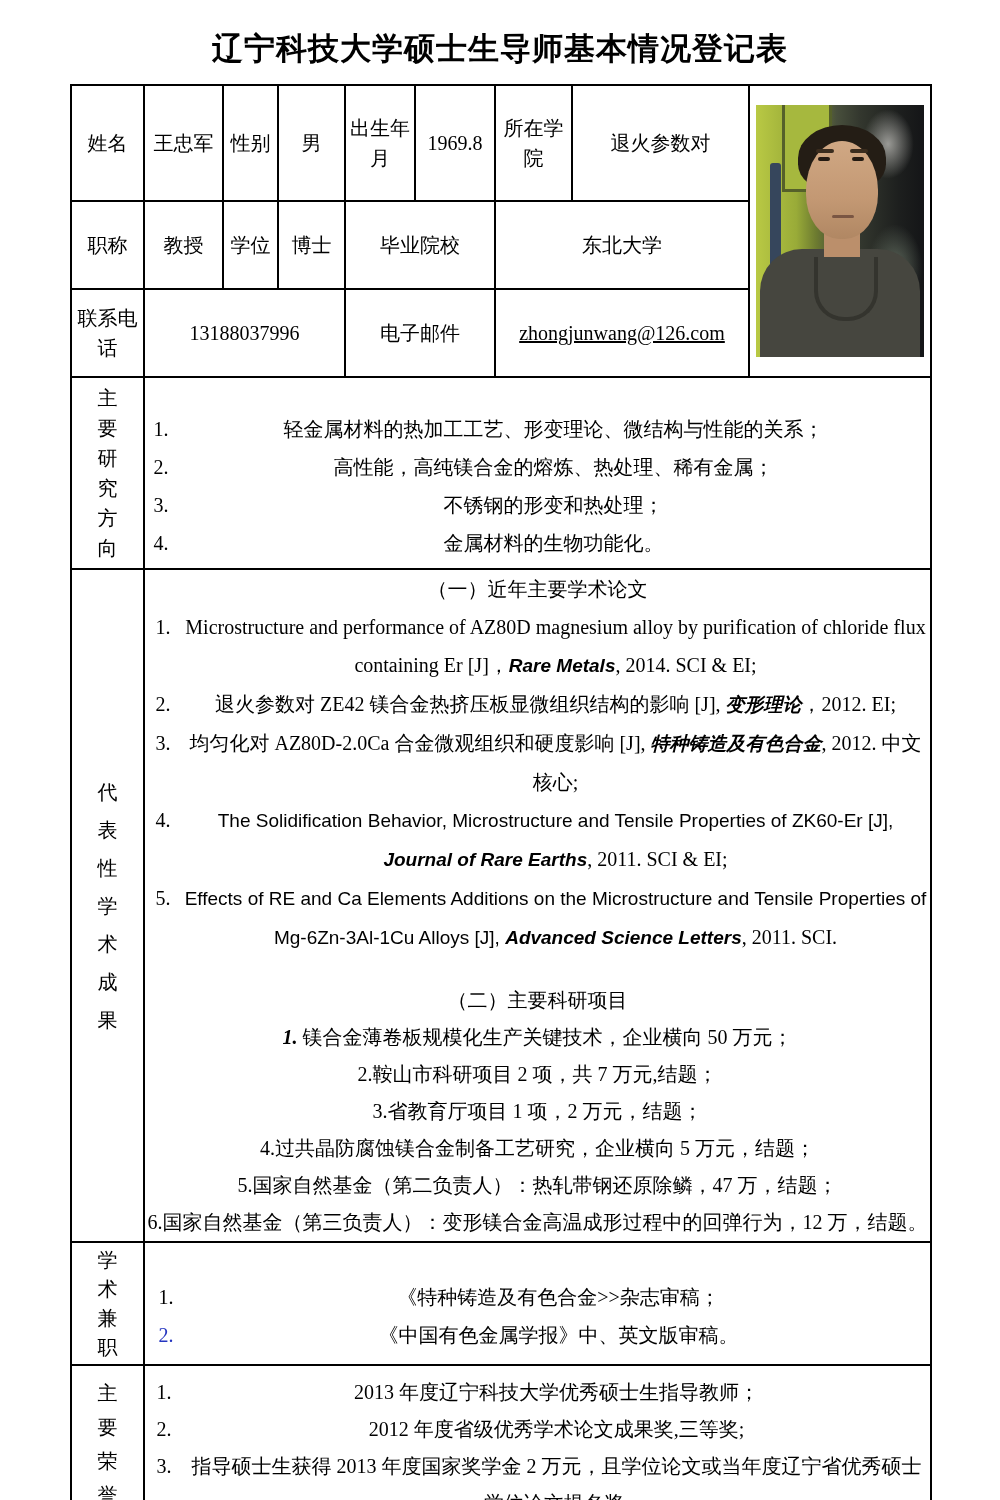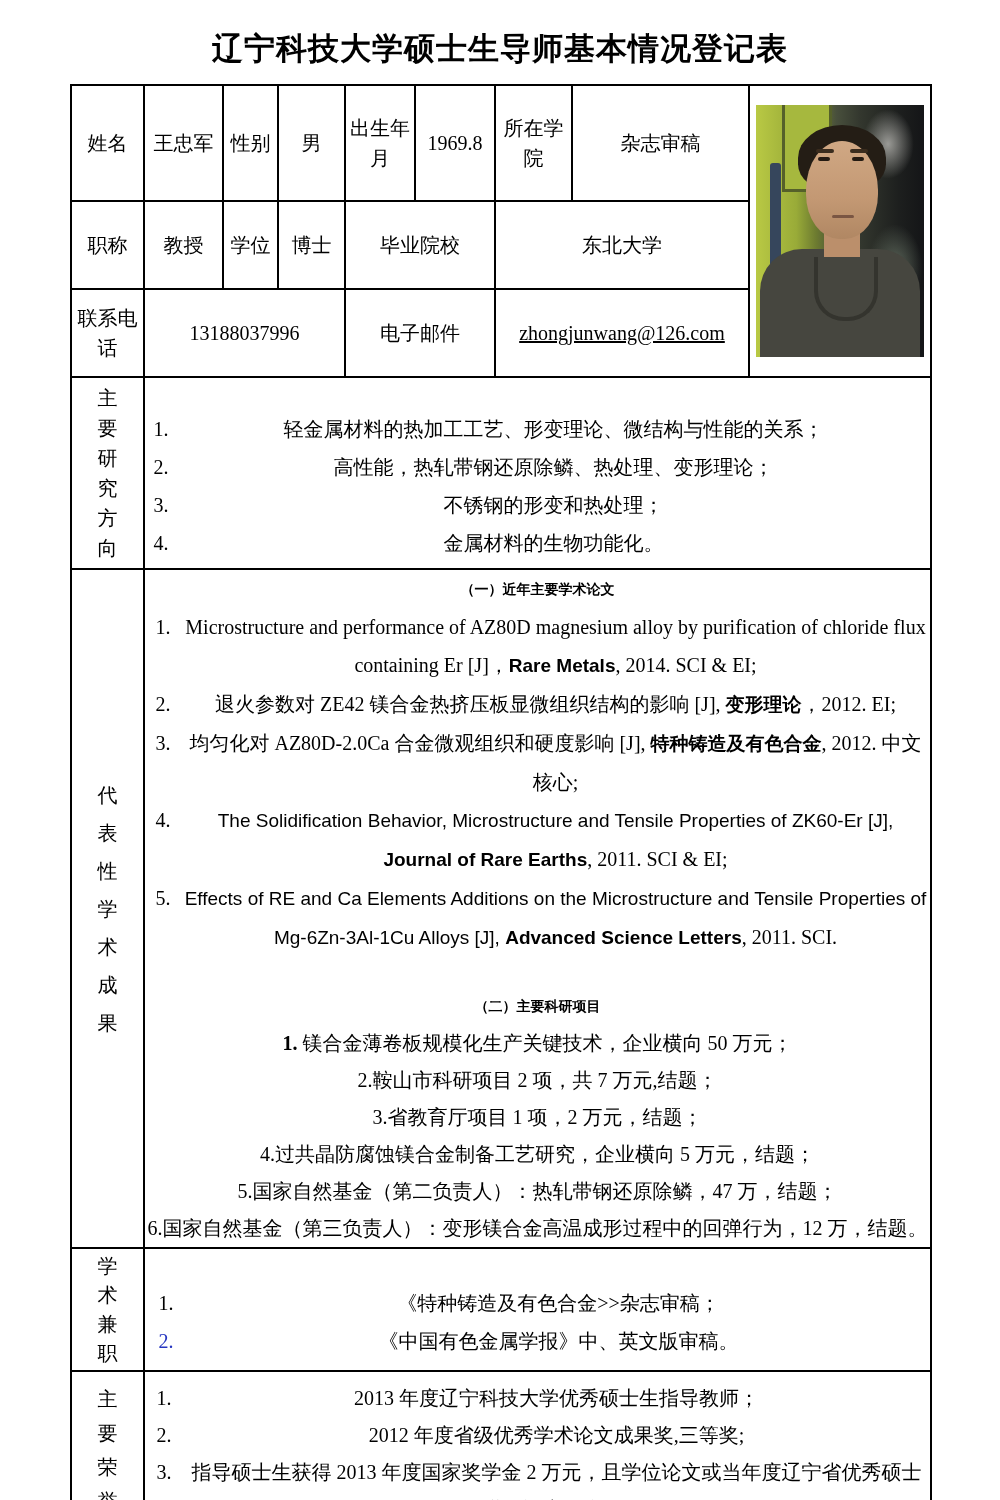--- a/index.html
+++ b/index.html
@@ -22,30 +22,30 @@
   .li .txt{flex:1;}
   .rd-list{padding-top:26px;}
   .rd-list .num{width:32px;}
   .pos-list{padding-top:24px;}
   .pos-list .num{width:42px;}
   .hon-list{padding-top:8px;}
   .hon-list .li{line-height:37px;}
   .hon-list .num{width:38px;}
   .blue{color:#2535c0;}
   
-  .sec-head{font-weight:bold;font-family:"Liberation Sans","DejaVu Sans",sans-serif;font-size:14px;line-height:38px;}
+  .sec-head{font-weight:normal;font-family:"Liberation Sans","DejaVu Sans",sans-serif;font-size:20px;line-height:38px;}
   .papers{margin:0;}
   .pli{display:flex;line-height:38px;}
   .pli .num{flex:none;width:36px;}
   .pli .ptxt{flex:1;}
   .proj{line-height:37px;}
-  .gap-top{margin-top:30px;}
+  .gap-top{margin-top:24px;}
   .ach-pad{padding-top:6px;}
   .f-sans{font-family:"Liberation Sans","DejaVu Sans",sans-serif;font-size:19px;}
-  .b{font-weight:bold;}
+  .b{font-weight:bold;font-style:italic;}
   .email{ text-decoration:underline;text-align:right;}
   
   td.photo-cell{background:#fff;}
   .photo{position:relative;width:168px;height:252px;margin:0 auto;overflow:hidden;
          background:linear-gradient(90deg,#b9c944 0%,#99ab38 24%,#6c7a30 36%,#484f3c 48%,#33372e 62%,#1d1f1e 85%,#141517 100%);}
   .ph-machine{position:absolute;left:26px;top:0;width:44px;height:84px;background:#a6b83e;border:3px solid #55602a;border-top:none;}
   .ph-pipe{position:absolute;left:14px;top:58px;width:11px;height:122px;background:#36465c;border-radius:3px;}
   .ph-glow{position:absolute;right:10px;top:4px;width:52px;height:70px;background:radial-gradient(ellipse at center,#9a9a96 0%,rgba(60,62,60,0) 70%);}
   .ph-blob{position:absolute;right:2px;top:120px;width:54px;height:86px;background:radial-gradient(ellipse at center,#5c665a 0%,rgba(30,32,30,0) 72%);}
   .ph-hair{position:absolute;left:42px;top:20px;width:88px;height:66px;background:#241d15;border-radius:52% 52% 42% 42%;}
@@ -79,21 +79,21 @@
 
     <tbody>
         <tr style="height:116px">
       <td class="lbl">姓名</td>
       <td>王忠军</td>
       <td class="lbl">性别</td>
       <td>男</td>
       <td class="lbl">出生年月</td>
       <td>1969.8</td>
       <td class="lbl">所在学院</td>
-      <td>杂志审稿</td>
+      <td>退火参数对</td>
       <td class="photo-cell" rowspan="3">
         <div class="photo">
           <div class="ph-machine"></div>
           <div class="ph-pipe"></div>
           <div class="ph-glow"></div>
           <div class="ph-blob"></div>
           <div class="ph-jacket"></div>
           <div class="ph-hoodline"></div>
           <div class="ph-neck"></div>
           <div class="ph-hair"></div>
@@ -135,21 +135,21 @@
 向</div>
       </td>
       <td colspan="8" class="content">
         <div class="rd-list" id="rd-list">
               <div class="li">
                 <span class="num">1.</span>
                 <span class="txt">轻金属材料的热加工工艺、形变理论、微结构与性能的关系；</span>
               </div>
               <div class="li">
                 <span class="num">2.</span>
-                <span class="txt">高性能，热轧带钢还原除鳞、热处理、变形理论；</span>
+                <span class="txt">高性能，高纯镁合金的熔炼、热处理、稀有金属；</span>
               </div>
               <div class="li">
                 <span class="num">3.</span>
                 <span class="txt">不锈钢的形变和热处理；</span>
               </div>
               <div class="li">
                 <span class="num">4.</span>
                 <span class="txt">金属材料的生物功能化。</span>
               </div>
             </div>

